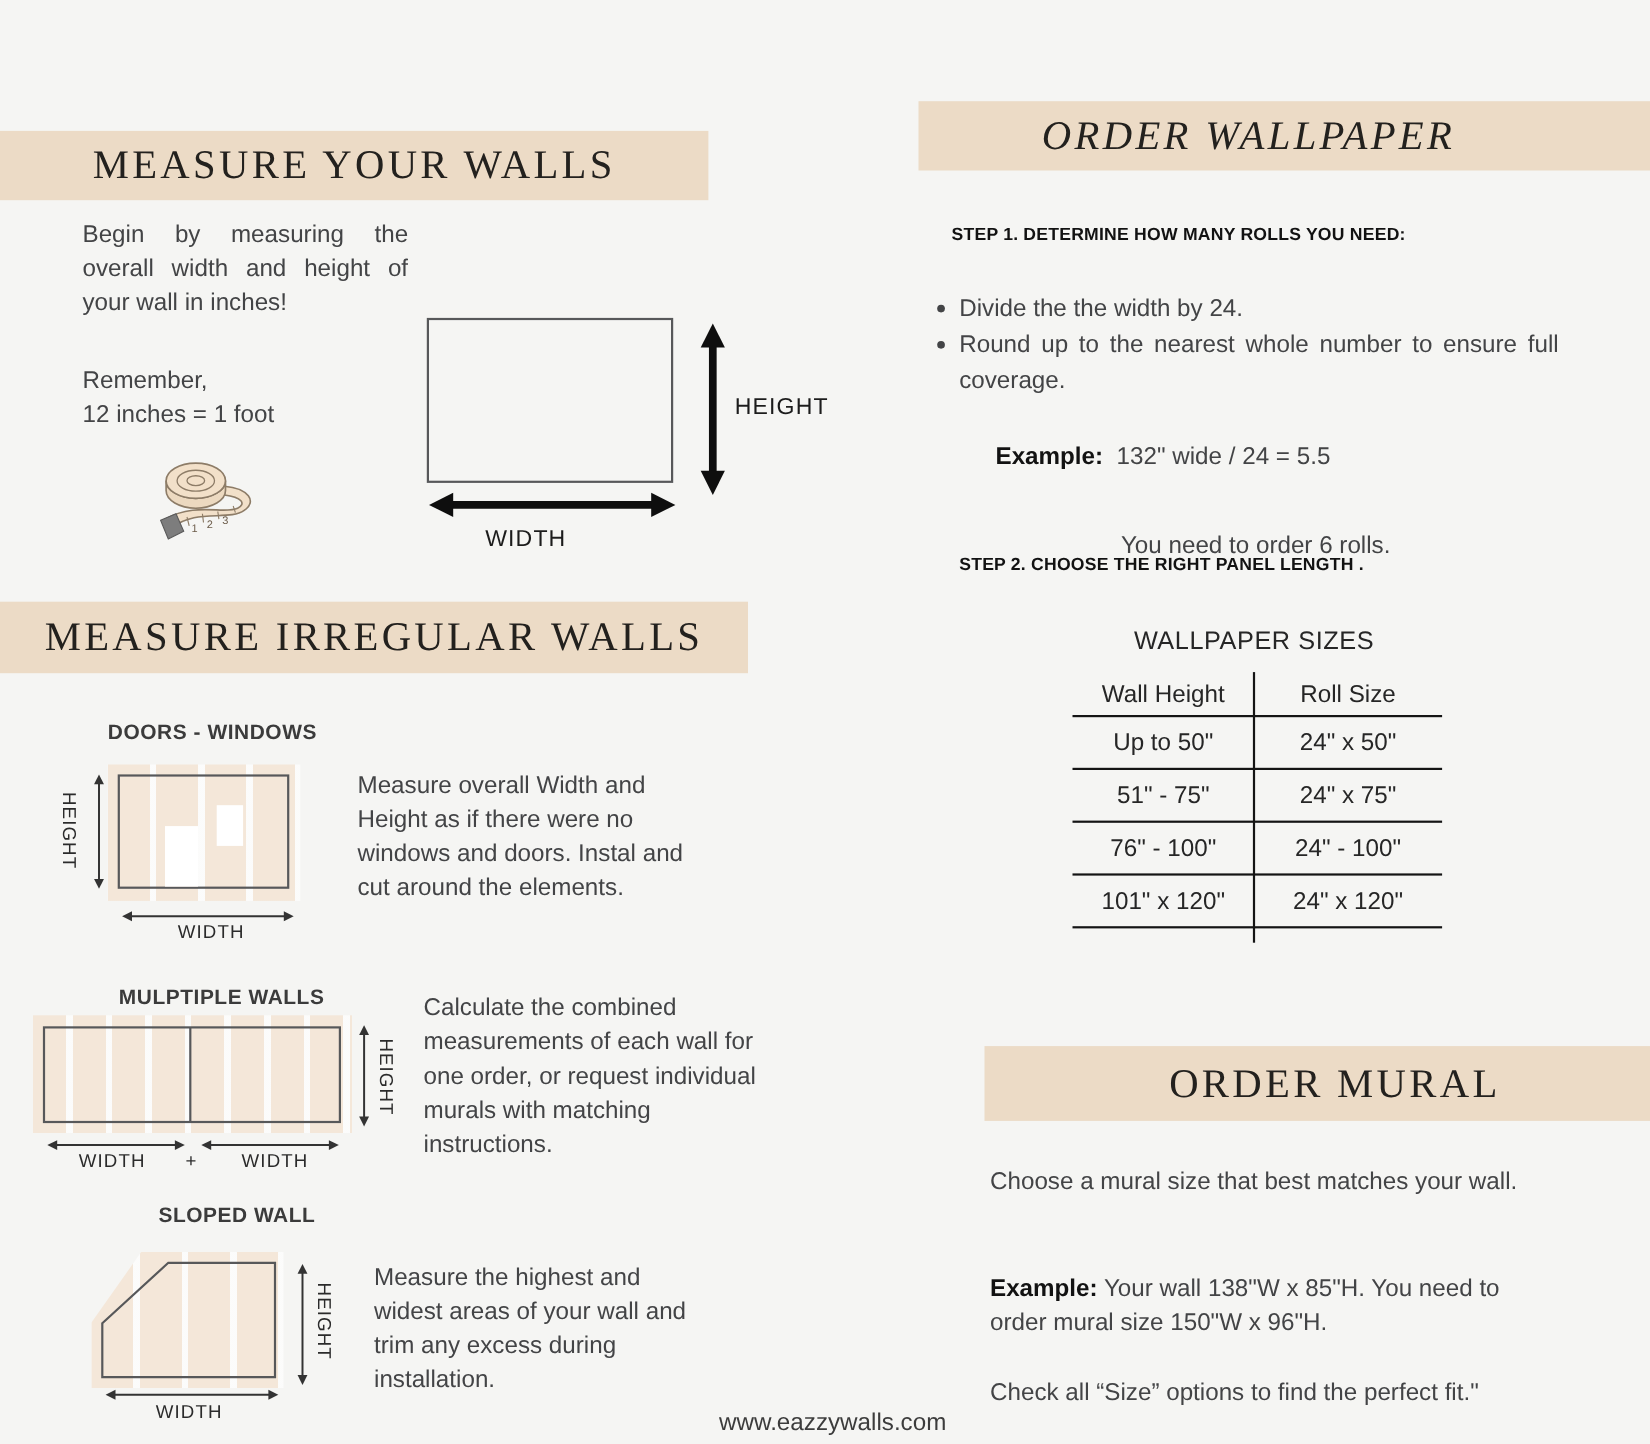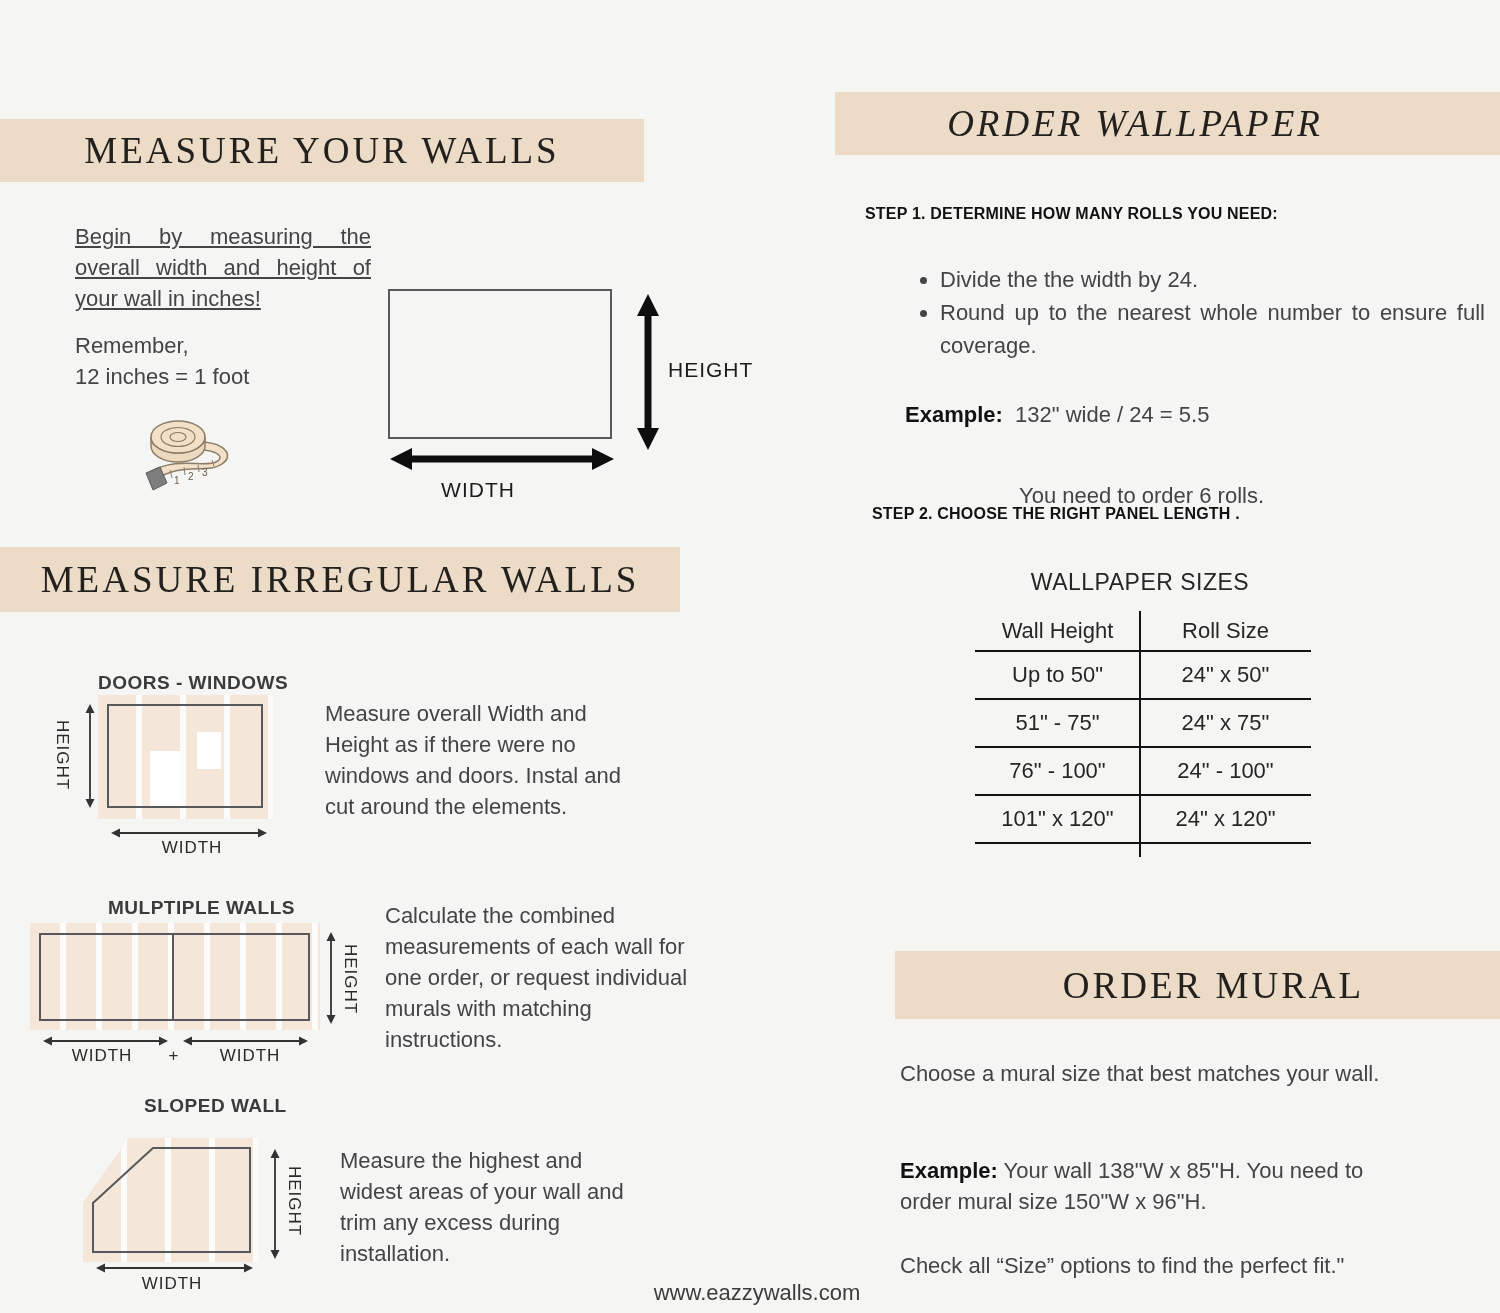--- a/index.html
+++ b/index.html
@@ -41,21 +41,21 @@
 </div>
 
 <div class="banner" style="left:0;top:547px;width:680px;height:65px;">
   <div class="banner-title">MEASURE IRREGULAR WALLS</div>
 </div>
 
 <div class="banner" style="left:863px;top:951px;width:637px;height:68px;margin-left:32px;">
   <div class="banner-title">ORDER MURAL</div>
 </div>
 
-<div class="abs body-text justify" style="left:75px;top:221px;width:296px;text-decoration:underline;">Begin by measuring the overall width and height of your wall in inches!</div>
+<div class="abs body-text justify" style="left:75px;top:197px;width:296px;">Begin by measuring the overall width and height of your wall in inches!</div>
 
 <div class="abs body-text" style="left:75px;top:330px;width:300px;">
   <div>Remember,</div>
   <div>12 inches = 1 foot</div>
 </div>
 
 <svg class="abs" style="left:138px;top:410px;" width="110" height="95" viewBox="0 0 110 95">
   <path d="M18 70 C 40 52, 70 64, 84 54 C 96 46, 88 34, 66 32 L 66 40 C 82 42, 86 48, 78 52 C 66 58, 40 46, 12 62 Z" fill="#f2e0c9" stroke="#8d7c67" stroke-width="1.5"></path>
   <path d="M13 27 a27 16 0 0 0 54 0 l0 9 a27 16 0 0 1 -54 0 Z" fill="#ecd9c0" stroke="#8d7c67" stroke-width="1.5"></path>
   <ellipse cx="40" cy="27" rx="27" ry="16" fill="#f2e0c9" stroke="#8d7c67" stroke-width="1.5"></ellipse>
@@ -80,21 +80,21 @@
 </svg>
 <div class="abs dim-label-big" style="left:668px;top:358px;">HEIGHT</div>
 
 <svg class="abs" style="left:388px;top:444px;" width="228" height="30">
   <line x1="20" y1="15" x2="208" y2="15" stroke="#0e0e0e" stroke-width="7"></line>
   <polygon points="2,15 24,4 24,26" fill="#0e0e0e"></polygon>
   <polygon points="226,15 204,4 204,26" fill="#0e0e0e"></polygon>
 </svg>
 <div class="abs dim-label-big center" style="left:438px;top:478px;width:80px;">WIDTH</div>
 
-<div class="abs mini-head" style="left:98px;top:656px;margin-top:16px;">DOORS - WINDOWS</div>
+<div class="abs mini-head" style="left:98px;top:656px;">DOORS - WINDOWS</div>
 
 <div class="abs stripes38" style="left:98px;top:695px;width:175px;height:124px;"></div>
 <div class="outline" style="left:107px;top:704px;width:152px;height:100px;"></div>
 <div class="whitebox" style="left:150px;top:751px;width:30px;height:55px;"></div>
 <div class="whitebox" style="left:197px;top:732px;width:24px;height:37px;"></div>
 
 <svg class="abs" style="left:83px;top:703px;" width="14" height="106">
   <line x1="7" y1="7" x2="7" y2="99" stroke="#333" stroke-width="1.8"></line>
   <polygon points="7,1 2.5,10 11.5,10" fill="#333"></polygon>
   <polygon points="7,105 2.5,96 11.5,96" fill="#333"></polygon>
@@ -157,21 +157,21 @@
   <line x1="7" y1="7" x2="152" y2="7" stroke="#333" stroke-width="1.8"></line>
   <polygon points="1,7 10,2.5 10,11.5" fill="#333"></polygon>
   <polygon points="158,7 149,2.5 149,11.5" fill="#333"></polygon>
 </svg>
 <div class="abs dim-label center" style="left:132px;top:1274px;width:80px;">WIDTH</div>
 
 <div class="abs body-text" style="left:340px;top:1145px;width:295px;">Measure the highest and widest areas of your wall and trim any excess during installation.</div>
 
 <div class="abs step-head" style="left:865px;top:205px;">STEP 1. DETERMINE HOW MANY ROLLS YOU NEED:</div>
 
-<ul class="abs body-text justify" style="left:916px;top:263px;width:545px;margin:0;padding-left:24px;line-height:33px;">
+<ul class="abs body-text justify" style="left:848px;top:263px;width:545px;margin:0;padding-left:24px;line-height:33px;">
   <li>Divide the the width by 24.</li>
   <li>Round up to the nearest whole number to ensure full coverage.</li>
 </ul>
 
 <div class="abs body-text" style="left:905px;top:398px;line-height:33px;">
   <div>
     <b>Example:</b>&nbsp;
     <span>132" wide / 24 = 5.5</span>
   </div>
   <div style="margin-left:114px;margin-top:48px;">You need to order 6 rolls.</div>

